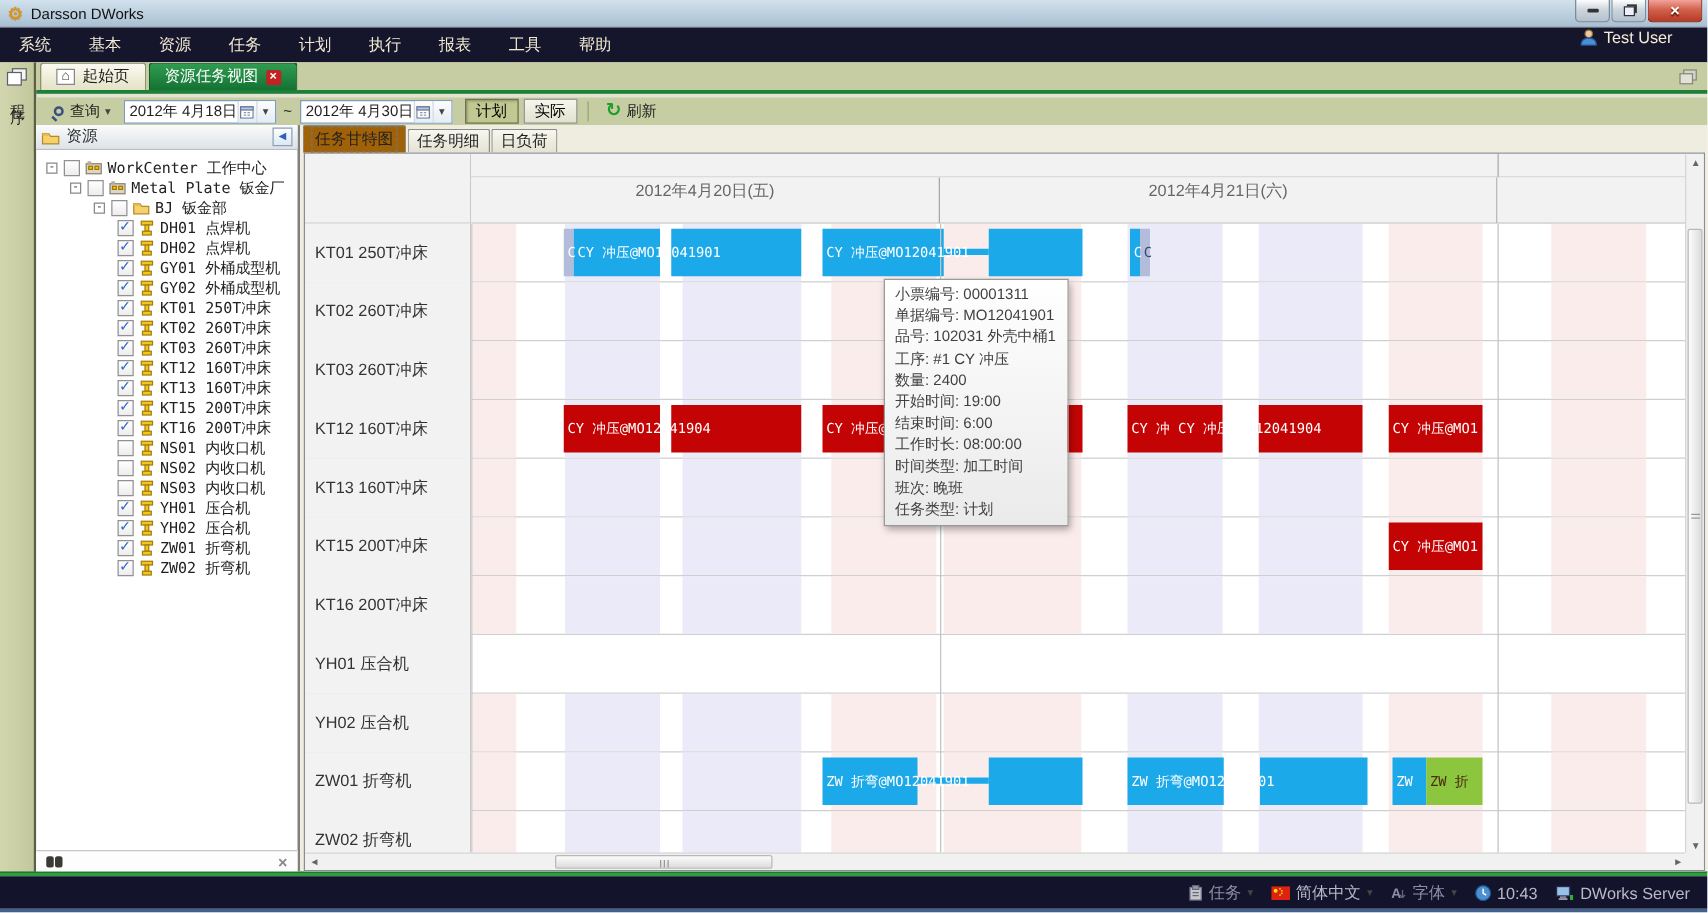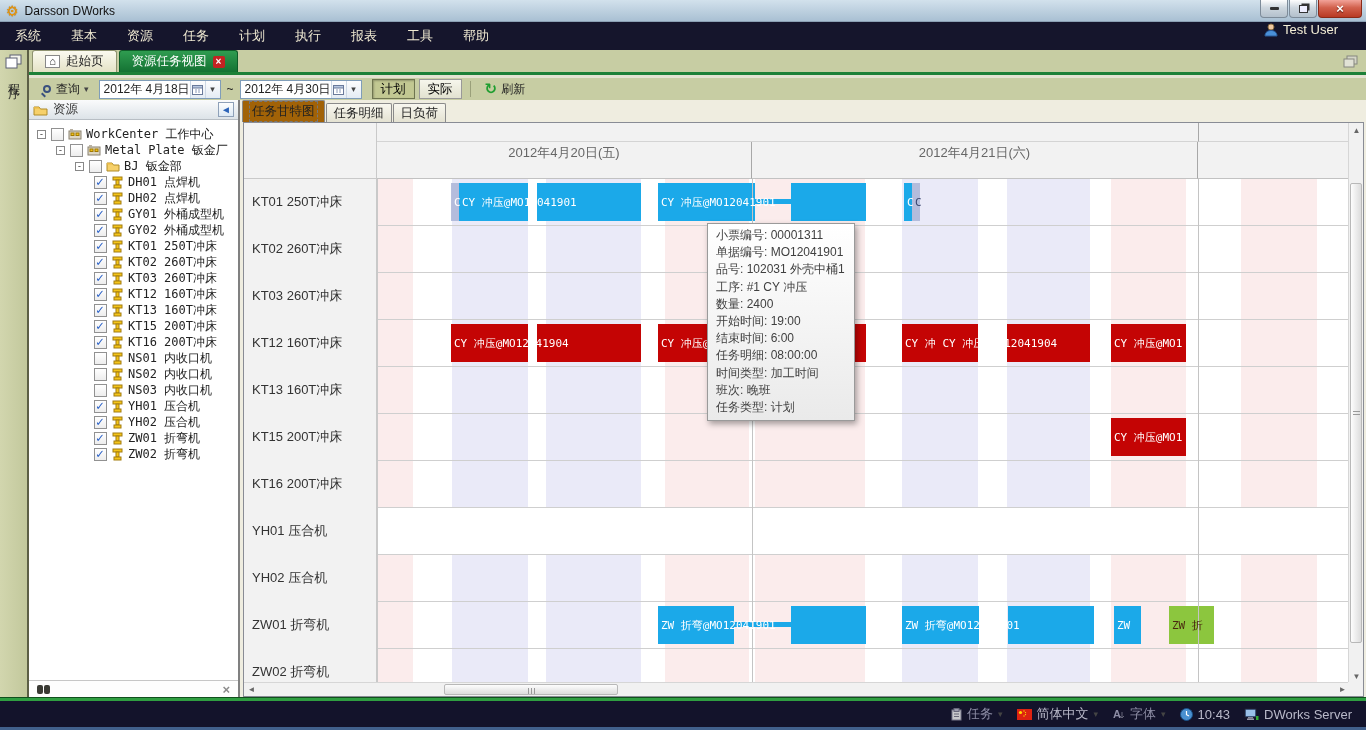--- a/index.html
+++ b/index.html
@@ -729,21 +729,21 @@
                 </div>
                 <div class="bar c-blue" style="left: 525px; width: 192px;">
                   <i class="seg" style="left: 0px; width: 77px;"></i>
                   <i class="seg" style="left: 106px; width: 86px;"></i>
                   <span class="blabel">ZW 折弯@MO12041901</span>
                 </div>
                 <div class="bar c-blue" style="left: 737px; width: 27px;">
                   <i class="seg" style="left: 0px; width: 27px;"></i>
                   <span class="blabel">ZW</span>
                 </div>
-                <div class="bar c-green" style="left: 764px; width: 45px; margin-left: 28px;">
+                <div class="bar c-green" style="left: 764px; width: 45px;">
                   <i class="seg" style="left: 0px; width: 45px;"></i>
                   <span class="blabel" style="color: rgb(74, 42, 16);">ZW 折</span>
                 </div>
               </div>
             </div>
             <div class="g-row" style="top: 470px;">
               <div class="g-rl">ZW02 折弯机</div>
               <div class="g-ch">
                 <i class="stripe night" style="left: 1px; width: 35px;"></i>
                 <i class="stripe day" style="left: 75px; width: 76px;"></i>
@@ -761,21 +761,21 @@
             <i class="dayline" style="left: 133px; background: rgb(201, 201, 201);"></i>
           </div>
           <div class="gtooltip" style="left: 463px; top: 100px;">
             <div>小票编号: 00001311</div>
             <div>单据编号: MO12041901</div>
             <div>品号: 102031 外壳中桶1</div>
             <div>工序: #1  CY 冲压</div>
             <div>数量: 2400</div>
             <div>开始时间: 19:00</div>
             <div>结束时间: 6:00</div>
-            <div>任务明细: 08:00:00</div>
+            <div>工作时长: 08:00:00</div>
             <div>时间类型: 加工时间</div>
             <div>班次: 晚班</div>
             <div>任务类型: 计划</div>
           </div>
           <div class="vsb">
             <span class="arr" style="top: 0px;">▲</span>
             <div class="thumb" style="top: 60px; height: 460px;">
               <i class="grip-v"></i>
             </div>
             <span class="arr" style="bottom: 0px;">▼</span>

